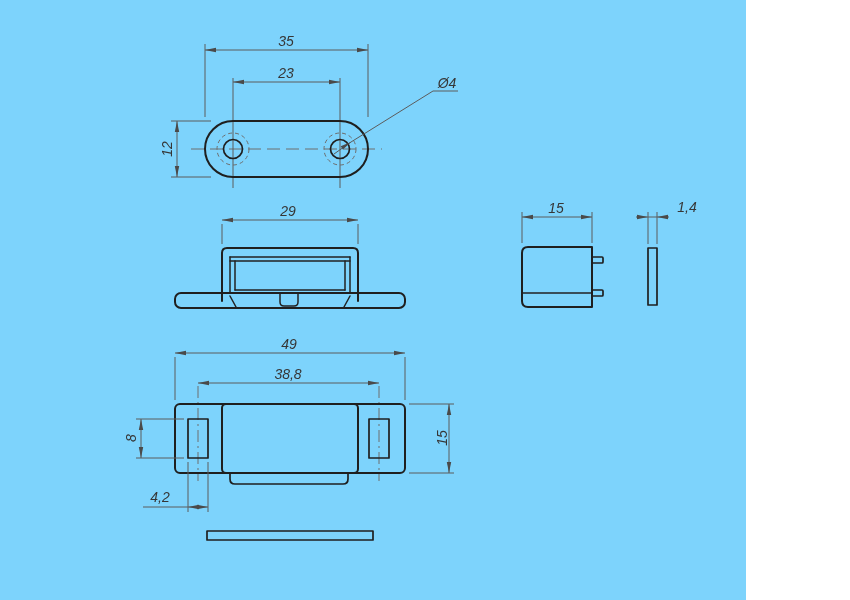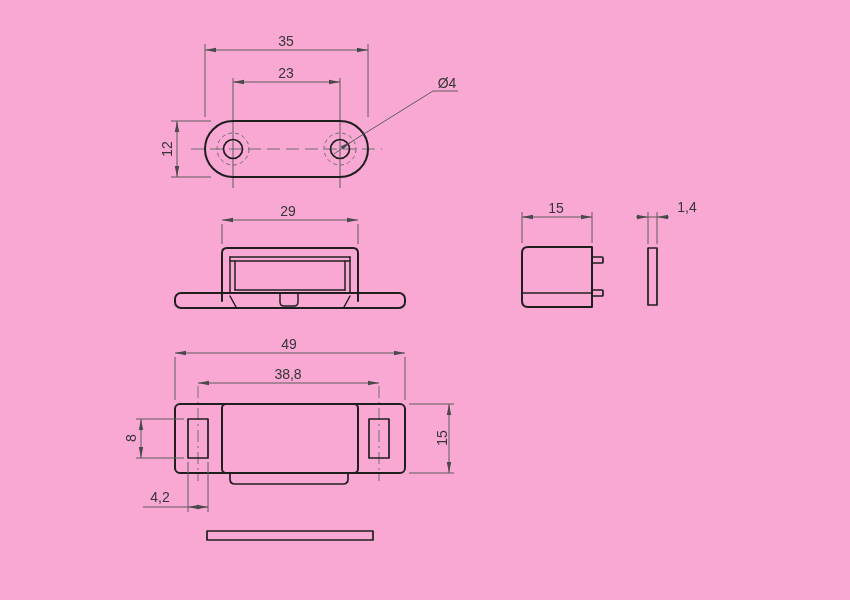--- a/index.html
+++ b/index.html
@@ -1,16 +1,16 @@
 <!DOCTYPE html>
 <html><head>
 <meta charset="utf-8">
 <style>
   html,body{margin:0;padding:0;background:#fff;}
-  .canvas{position:relative;width:850px;height:600px;background:#f9a8d4;overflow:hidden;}
+  .canvas{position:relative;width:746px;height:600px;background:#7dd3fc;overflow:hidden;font-style:italic;}
   svg{display:block;}
   .outline{stroke:#1f1f1f;stroke-width:2;fill:none;stroke-linejoin:round;stroke-linecap:round;}
   .outline-med{stroke:#1f1f1f;stroke-width:1.7;fill:none;stroke-linejoin:round;}
   .inner{stroke:#222;stroke-width:1.5;fill:none;stroke-linecap:round;}
   .thin{stroke:#5c5c5c;stroke-width:1;fill:none;}
   .center{stroke:#6e6e6e;stroke-width:1;fill:none;stroke-dasharray:13 6;}
   .centerdot{stroke:#6e6e6e;stroke-width:1;fill:none;stroke-dasharray:12 4 2 4;}
   .dashcirc{stroke:#6e6e6e;stroke-width:1;fill:none;stroke-dasharray:4 3;}
   .arrow{fill:#4a4a4a;stroke:none;}
   .dim-text{font-family:"Liberation Sans",sans-serif;font-size:14px;fill:#363636;}

